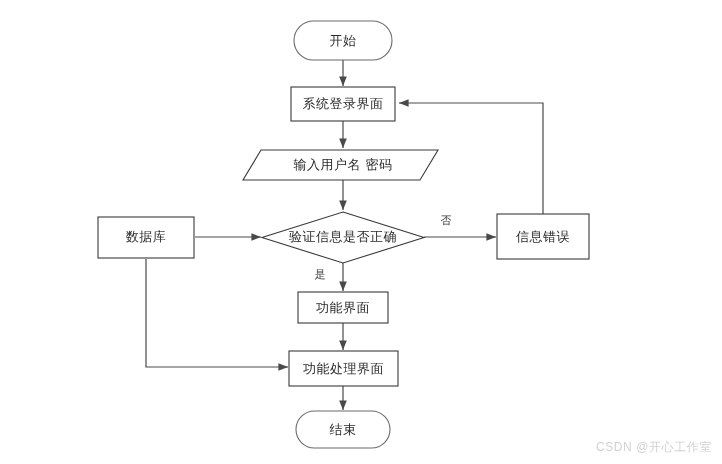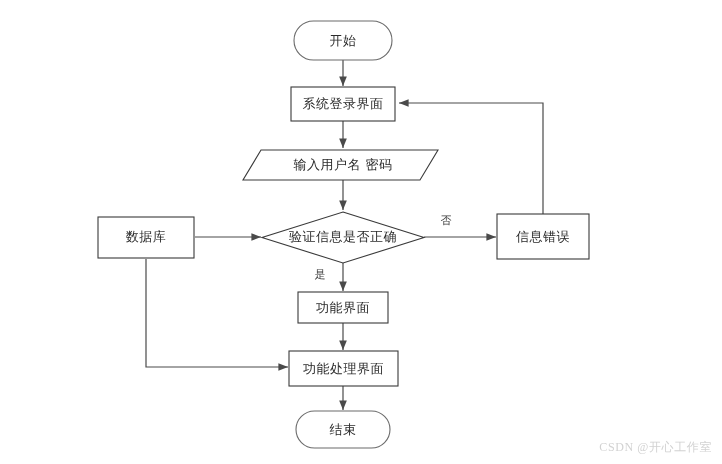--- a/index.html
+++ b/index.html
@@ -48,21 +48,21 @@
     font-family: "DejaVu Sans", "Liberation Sans", sans-serif;
     font-size: 11px;
     fill: #3a3a3a;
     text-anchor: middle;
     dominant-baseline: middle;
   }
   .watermark-text {
     position: absolute;
     right: 10px;
     bottom: 8px;
-    font-family: Liberation Serif, serif;
+    font-family: Liberation Sans, sans-serif;
     font-size: 12px;
     color: #d2d2d2;
     letter-spacing: 0.6px;
     user-select: none;
     white-space: nowrap;
   }
 </style>
 </head>
 <body>
 

